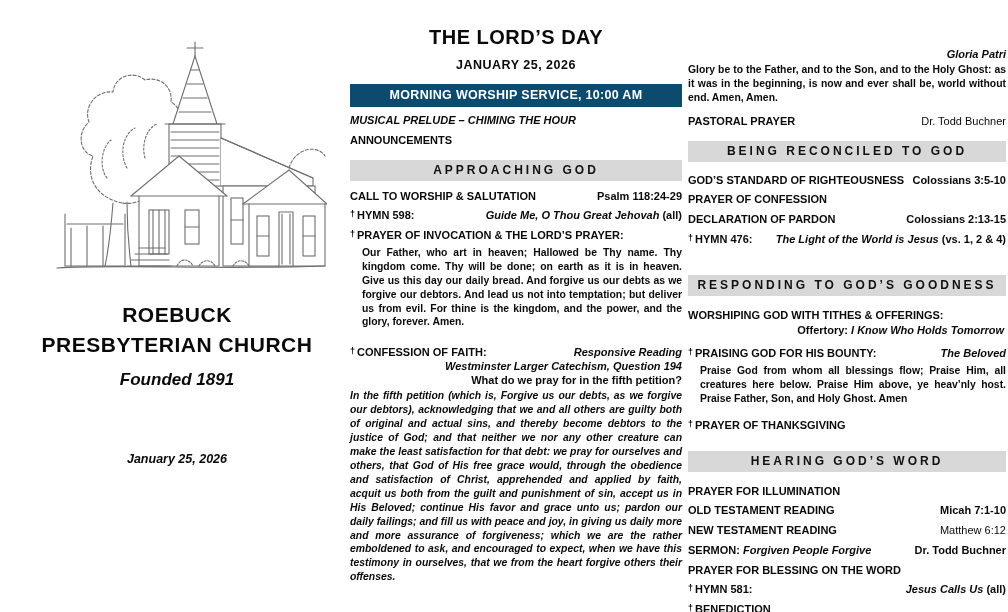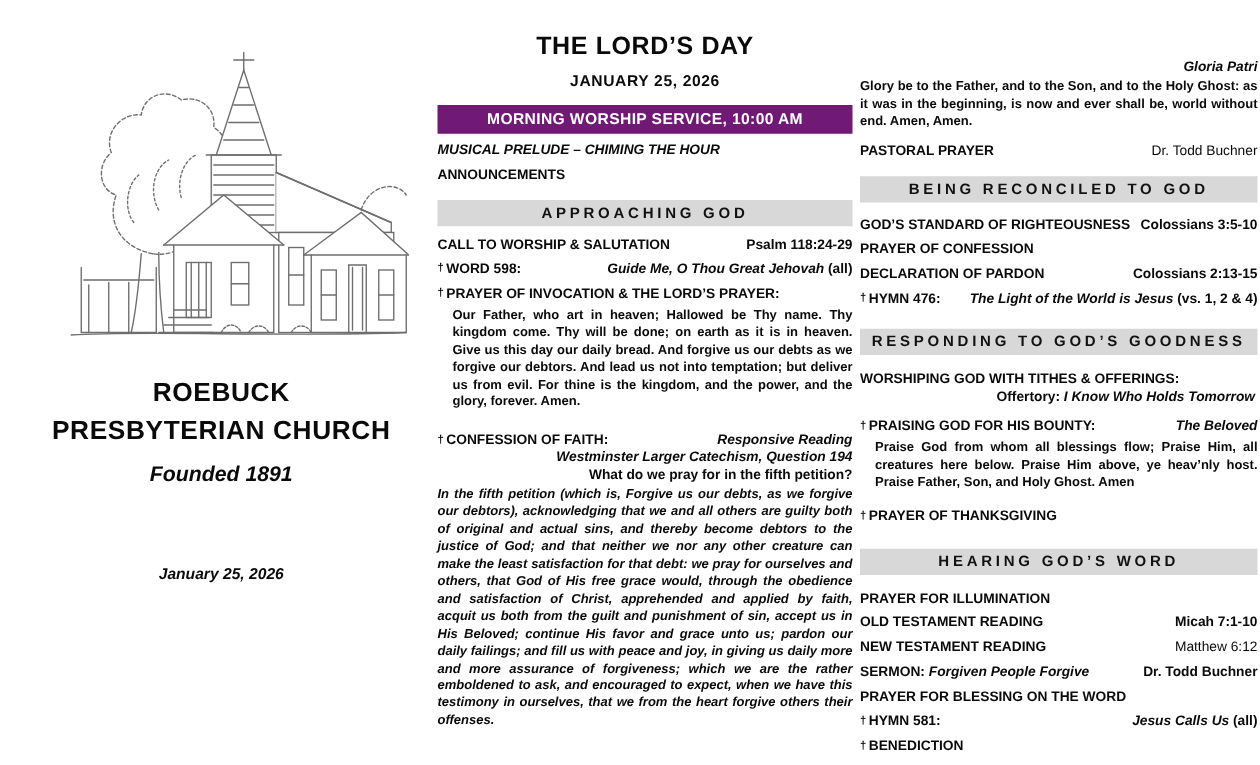--- a/index.html
+++ b/index.html
@@ -16,21 +16,21 @@
   
   #church-art{display:block;margin:28px auto 0 auto;}
   .church-name{font-weight:bold;font-size:21px;text-align:center;line-height:1.45;letter-spacing:.5px;margin-top:10px;}
   .founded{font-weight:bold;font-style:italic;font-size:17px;text-align:center;margin-top:9px;}
   .left-date{font-weight:bold;font-style:italic;font-size:12.5px;text-align:center;margin-top:62px;}
 
   
   .masthead-title{font-weight:bold;font-size:20px;text-align:center;margin-top:26px;letter-spacing:.5px;}
   .masthead-date{font-weight:bold;font-size:12.5px;text-align:center;margin-top:9px;letter-spacing:.5px;}
   .banner{
-    margin-top:12px;background:#701a75;color:#ffffff;font-weight:bold;font-size:12.5px;
+    margin-top:12px;background:#0c4a6e;color:#ffffff;font-weight:bold;font-size:12.5px;
     text-align:center;padding:4px 0 5px 0;letter-spacing:.3px;
   }
   .section-bar{
     background:#d8d8d8;color:#111;font-weight:bold;font-size:12px;text-align:center;
     padding:3px 0 4px 0;letter-spacing:3px;margin-top:12px;
   }
 
   
   .row{display:flex;justify-content:space-between;align-items:baseline;font-weight:bold;font-size:11px;margin-top:6px;line-height:1.25;}
   .row .lbl{white-space:nowrap;}
@@ -126,21 +126,21 @@
       </div>
 
     <div class="section-bar">APPROACHING GOD</div>
 
     <div class="row" style="margin-top:9px;">
       <span class="lbl">CALL TO WORSHIP &amp; SALUTATION</span>
       <span class="ref">Psalm 118:24-29</span>
     </div>
 
     <div class="row">
-      <span class="lbl"><span class="marker">†</span><span>WORD 598:</span></span>
+      <span class="lbl"><span class="marker">†</span><span>HYMN 598:</span></span>
       <span class="ref it"><span>Guide Me, O Thou Great Jehovah</span><span class="plain"> (all)</span></span>
     </div>
 
     <div class="row">
       <span class="lbl"><span class="marker">†</span><span>PRAYER OF INVOCATION &amp; THE LORD’S PRAYER:</span></span>
     </div>
     <div class="para">Our Father, who art in heaven; Hallowed be Thy name. Thy kingdom come. Thy will be done; on earth as it is in heaven. Give us this day our daily bread. And forgive us our debts as we forgive our debtors. And lead us not into temptation; but deliver us from evil. For thine is the kingdom, and the power, and the glory, forever. Amen.</div>
 
     <div class="row" style="margin-top:17px;justify-content:space-between;">
       <span class="lbl"><span class="marker">†</span><span>CONFESSION OF FAITH:</span></span>
@@ -171,21 +171,21 @@
     </div>
     <div class="row">
       <span class="lbl">DECLARATION OF PARDON</span>
       <span class="ref">Colossians 2:13-15</span>
     </div>
     <div class="row">
       <span class="lbl"><span class="marker">†</span><span>HYMN 476:</span></span>
       <span class="ref it"><span>The Light of the World is Jesus</span><span class="plain"> (vs. 1, 2 &amp; 4)</span></span>
     </div>
 
-    <div class="section-bar" style="margin-top:16px;">RESPONDING TO GOD’S GOODNESS</div>
+    <div class="section-bar" style="margin-top:28px;">RESPONDING TO GOD’S GOODNESS</div>
 
     <div class="row" style="margin-top:13px;">
       <span class="lbl">WORSHIPING GOD WITH TITHES &amp; OFFERINGS:</span>
     </div>
     <div class="offertory"><span>Offertory: </span><span class="song">I Know Who Holds Tomorrow</span></div>
 
     <div class="row" style="margin-top:11px;">
       <span class="lbl"><span class="marker">†</span><span>PRAISING GOD FOR HIS BOUNTY:</span></span>
       <span class="ref it">The Beloved</span>
     </div>

